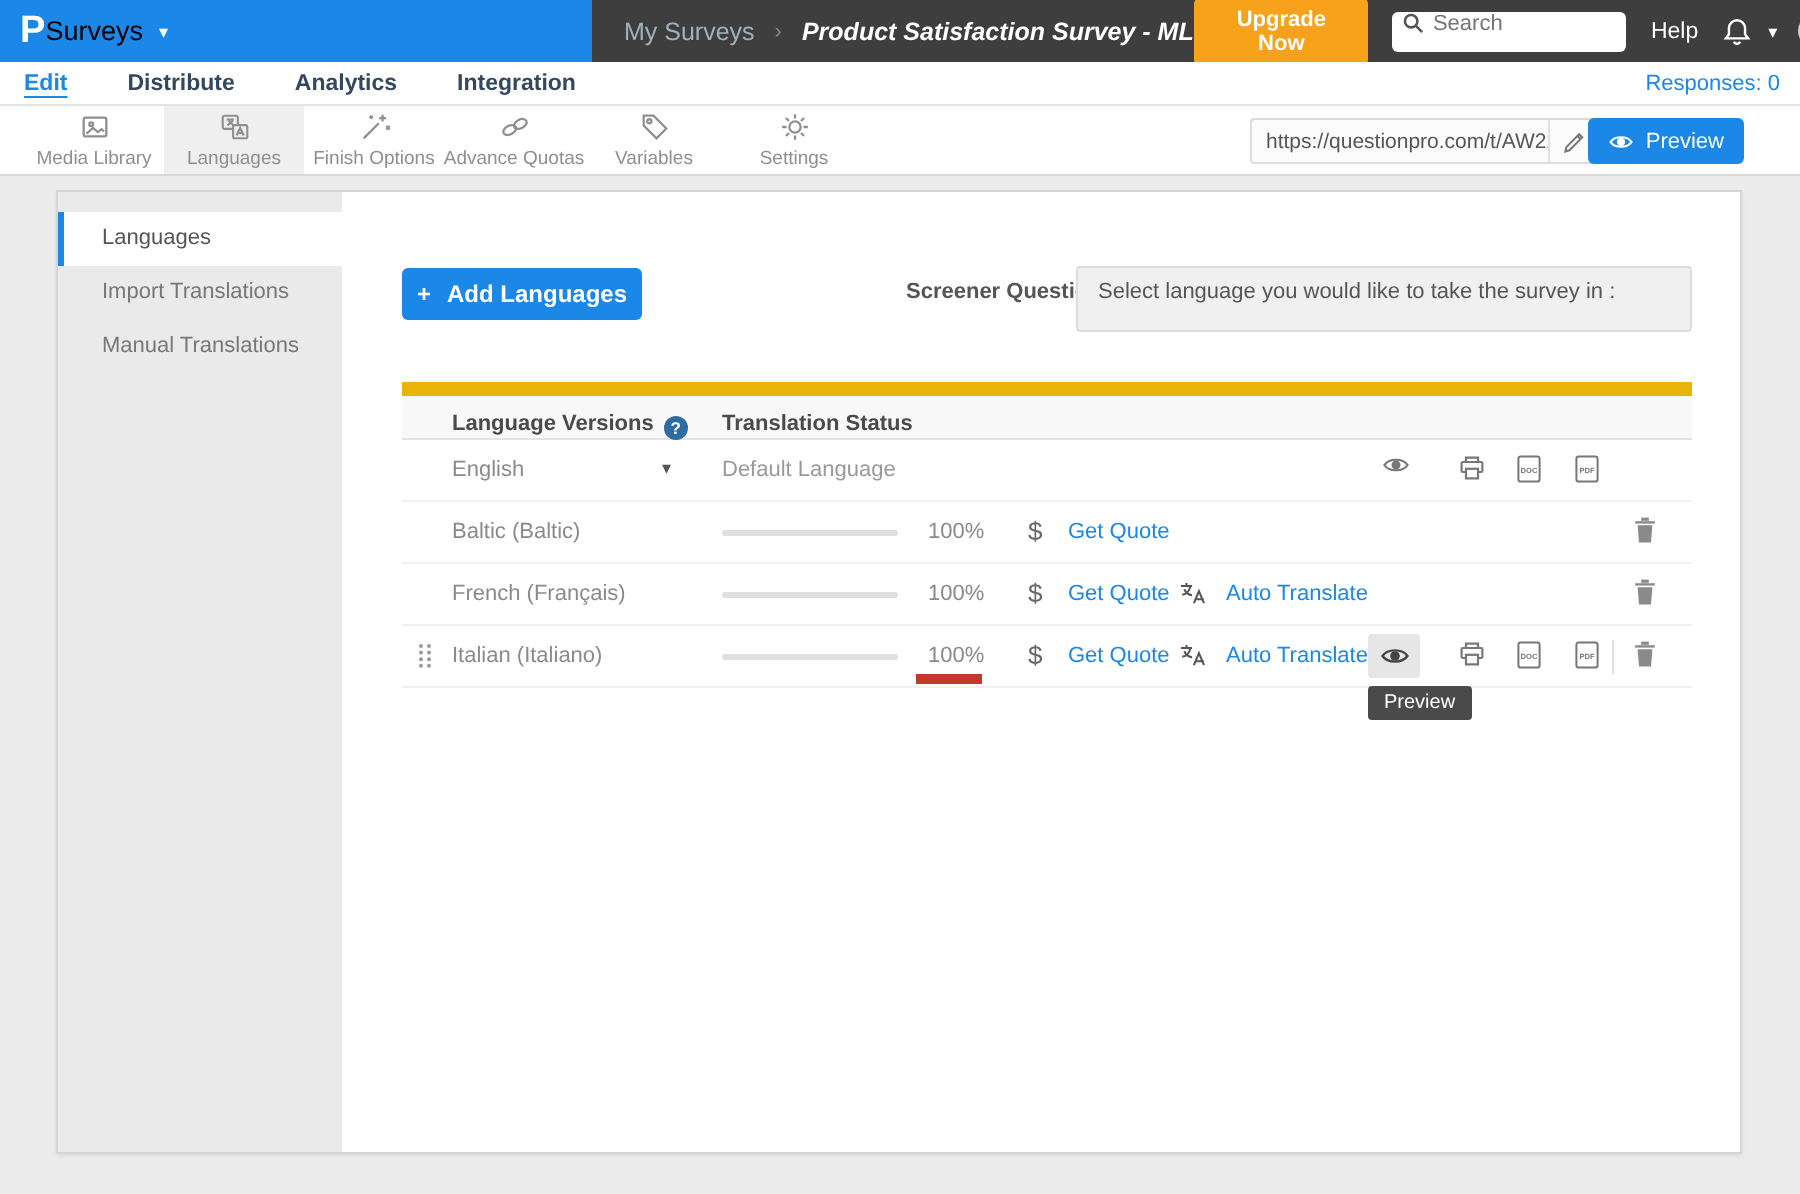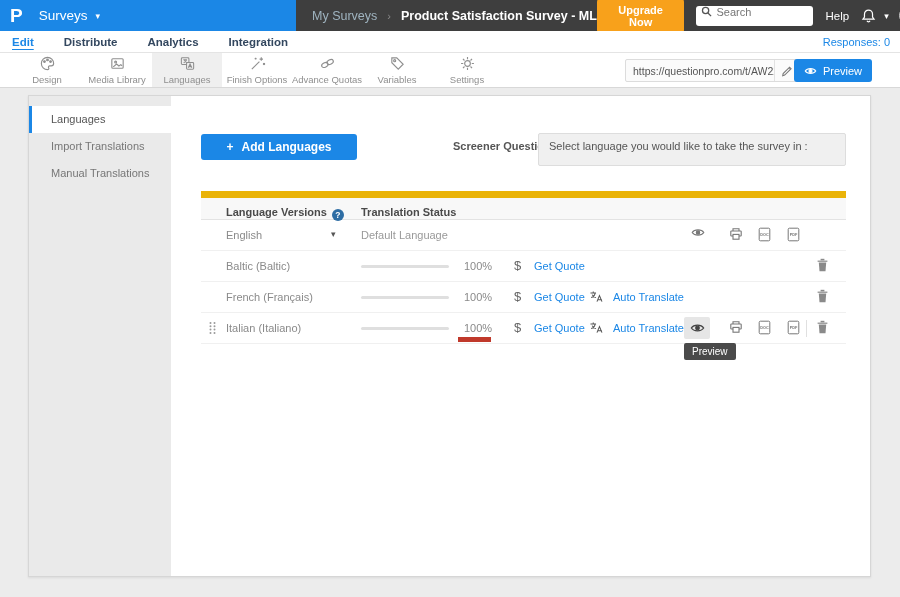--- a/index.html
+++ b/index.html
@@ -11,26 +11,26 @@
     overflow:hidden;
     font-size:11px;
     color:#555;
   }
   svg { display:block; }
 
   
   .topbar { position:absolute; top:0; left:0; width:900px; height:31px; background:#3E3E3E; display:flex; align-items:center; }
   .brand { width:296px; height:31px; background:#1B87E6; display:flex; align-items:center; padding-left:10px; cursor:pointer; flex:none; }
   .logo { color:#fff; font-size:19px; font-weight:bold; line-height:1; }
-  .product { color:#ffffff; font-size:13.5px; margin-left:16px; }
+  .product { color:#000000; font-size:13.5px; }
   .caret { font-size:9px; color:#fff; margin-left:8px; }
   .crumbs { display:flex; align-items:center; margin-left:16px; white-space:nowrap; }
   .crumb-parent { color:#9FB3BF; font-size:12.5px; cursor:pointer; }
   .crumb-sep { color:#8a8a8a; font-size:11px; margin:0 10px; }
-  .crumb-title { color:#fff; font-size:12.5px; font-weight:bold; }
+  .crumb-title { color:#fff; font-size:12.5px; font-weight:bold;font-style:italic; }
   .topbar-right { margin-left:auto; display:flex; align-items:center; margin-right:12px; }
   .upgrade-btn { background:#F8A11B; color:#fff; border:none; border-radius:3px; font-family:inherit;
     font-size:11px; font-weight:bold; padding:5px 20px; cursor:pointer; }
   .search-box { display:flex; align-items:flex-start; background:#fff; border-radius:3px; width:120px; height:20px; margin-left:12px; padding:0 5px; }
   .search-box input { border:none; outline:none; font-family:inherit; font-size:11px; color:#333; width:92px; margin-left:4px; }
   .help-link { color:#fff; font-size:11.5px; margin-left:12px; cursor:pointer; }
   .bell-wrap { display:flex; align-items:center; margin-left:12px; cursor:pointer; }
   .avatar-wrap { display:flex; align-items:center; margin-left:10px; cursor:pointer; }
   .avatar { width:17px; height:17px; border-radius:50%; border:1.5px solid #cfcfcf;
     background:conic-gradient(from 220deg, #e74c3c 0 60deg, #f1c40f 60deg 110deg, #2ecc71 110deg 170deg, #2b3a4a 170deg 360deg); }
@@ -54,21 +54,21 @@
     font-family:inherit; font-size:11px; display:flex; align-items:center; padding:0 10px; cursor:pointer; }
   .preview-btn svg { margin-right:6px; }
 
   
   .card { position:absolute; left:28px; top:95px; width:843px; height:482px; background:#fff; border:1px solid #D6D6D6; box-shadow:0 1px 2px rgba(0,0,0,.08); }
   .side { position:absolute; left:0; top:0; bottom:0; width:142px; background:#EAEAEA; padding-top:10px; }
   .side-item { height:27px; line-height:27px; padding-left:22px; font-size:11px; color:#777; cursor:pointer; }
   .side-item.active { background:#fff; border-left:3px solid #1B87E6; padding-left:19px; color:#555; }
   .content { position:absolute; left:142px; right:0; top:0; bottom:0; }
 
-  .add-btn { position:absolute; left:30px; top:38px; width:156px; height:26px; background:#1B87E6; border:none; border-radius:3px;
+  .add-btn { position:absolute; left:30px; top:38px; width:120px; height:26px; background:#1B87E6; border:none; border-radius:3px;
     color:#fff; font-family:inherit; font-size:12px; font-weight:bold; cursor:pointer; }
   .add-btn .plus { font-weight:bold; margin-right:8px; }
   .screener-label { position:absolute; left:282px; top:44px; font-size:11px; font-weight:bold; color:#555; }
   .screener-box { position:absolute; left:367px; top:37px; width:308px; height:33px; background:#F0F0F0; border:1px solid #DDD; border-radius:2px;
     line-height:24px; padding-left:10px; font-size:11px; color:#555; cursor:pointer; white-space:nowrap; overflow:hidden; }
 
   
   .table { position:absolute; left:30px; top:95px; width:645px; }
   .t-head { position:relative; height:29px; background:#F8F8F8; border-top:7px solid #eab308; border-bottom:1px solid #E3E3E3; }
   .t-head .h1 { position:absolute; left:25px; top:8px; font-size:11px; font-weight:bold; color:#4A4A4A; }
@@ -146,31 +146,20 @@
   <span class="tab">Distribute</span>
   <span class="tab">Analytics</span>
   <span class="tab">Integration</span>
   <span class="responses">Responses: 0</span>
 </nav>
 
 <div class="toolbar">
   <div class="tool-item">
     <span>
       <svg width="17" height="17" viewBox="0 0 18 18" fill="none" stroke="currentColor" stroke-width="1.2">
-        <path d="M9 2.5 a6.5 6.5 0 1 0 0 13 c1.4 0 1.8-1 1.2-1.9 c-.6-.9 0-2.1 1.2-2.1 h1.6 c1.4 0 2.5-1 2.5-2.5 a6.5 6.5 0 0 0 -6.5 -6.5 z"></path>
-        <circle cx="5.8" cy="7" r="0.9" fill="currentColor"></circle>
-          <circle cx="9" cy="5.2" r="0.9" fill="currentColor"></circle>
-          <circle cx="12.2" cy="7" r="0.9" fill="currentColor"></circle>
-      </svg>
-    </span>
-    <span class="t-label">Design</span>
-  </div>
-  <div class="tool-item">
-    <span>
-      <svg width="17" height="17" viewBox="0 0 18 18" fill="none" stroke="currentColor" stroke-width="1.2">
         <rect x="3" y="4" width="12" height="10" rx="1"></rect>
           <circle cx="7" cy="7.5" r="1"></circle>
           <path d="M4.5 12.5 L8 9.5 L10.5 11.7 L12.5 10.2 L13.8 11.4"></path>
       </svg>
     </span>
     <span class="t-label">Media Library</span>
   </div>
   <div class="tool-item active">
     <span>
       <svg width="17" height="17" viewBox="0 0 18 18" fill="none" stroke="currentColor" stroke-width="1.1">

